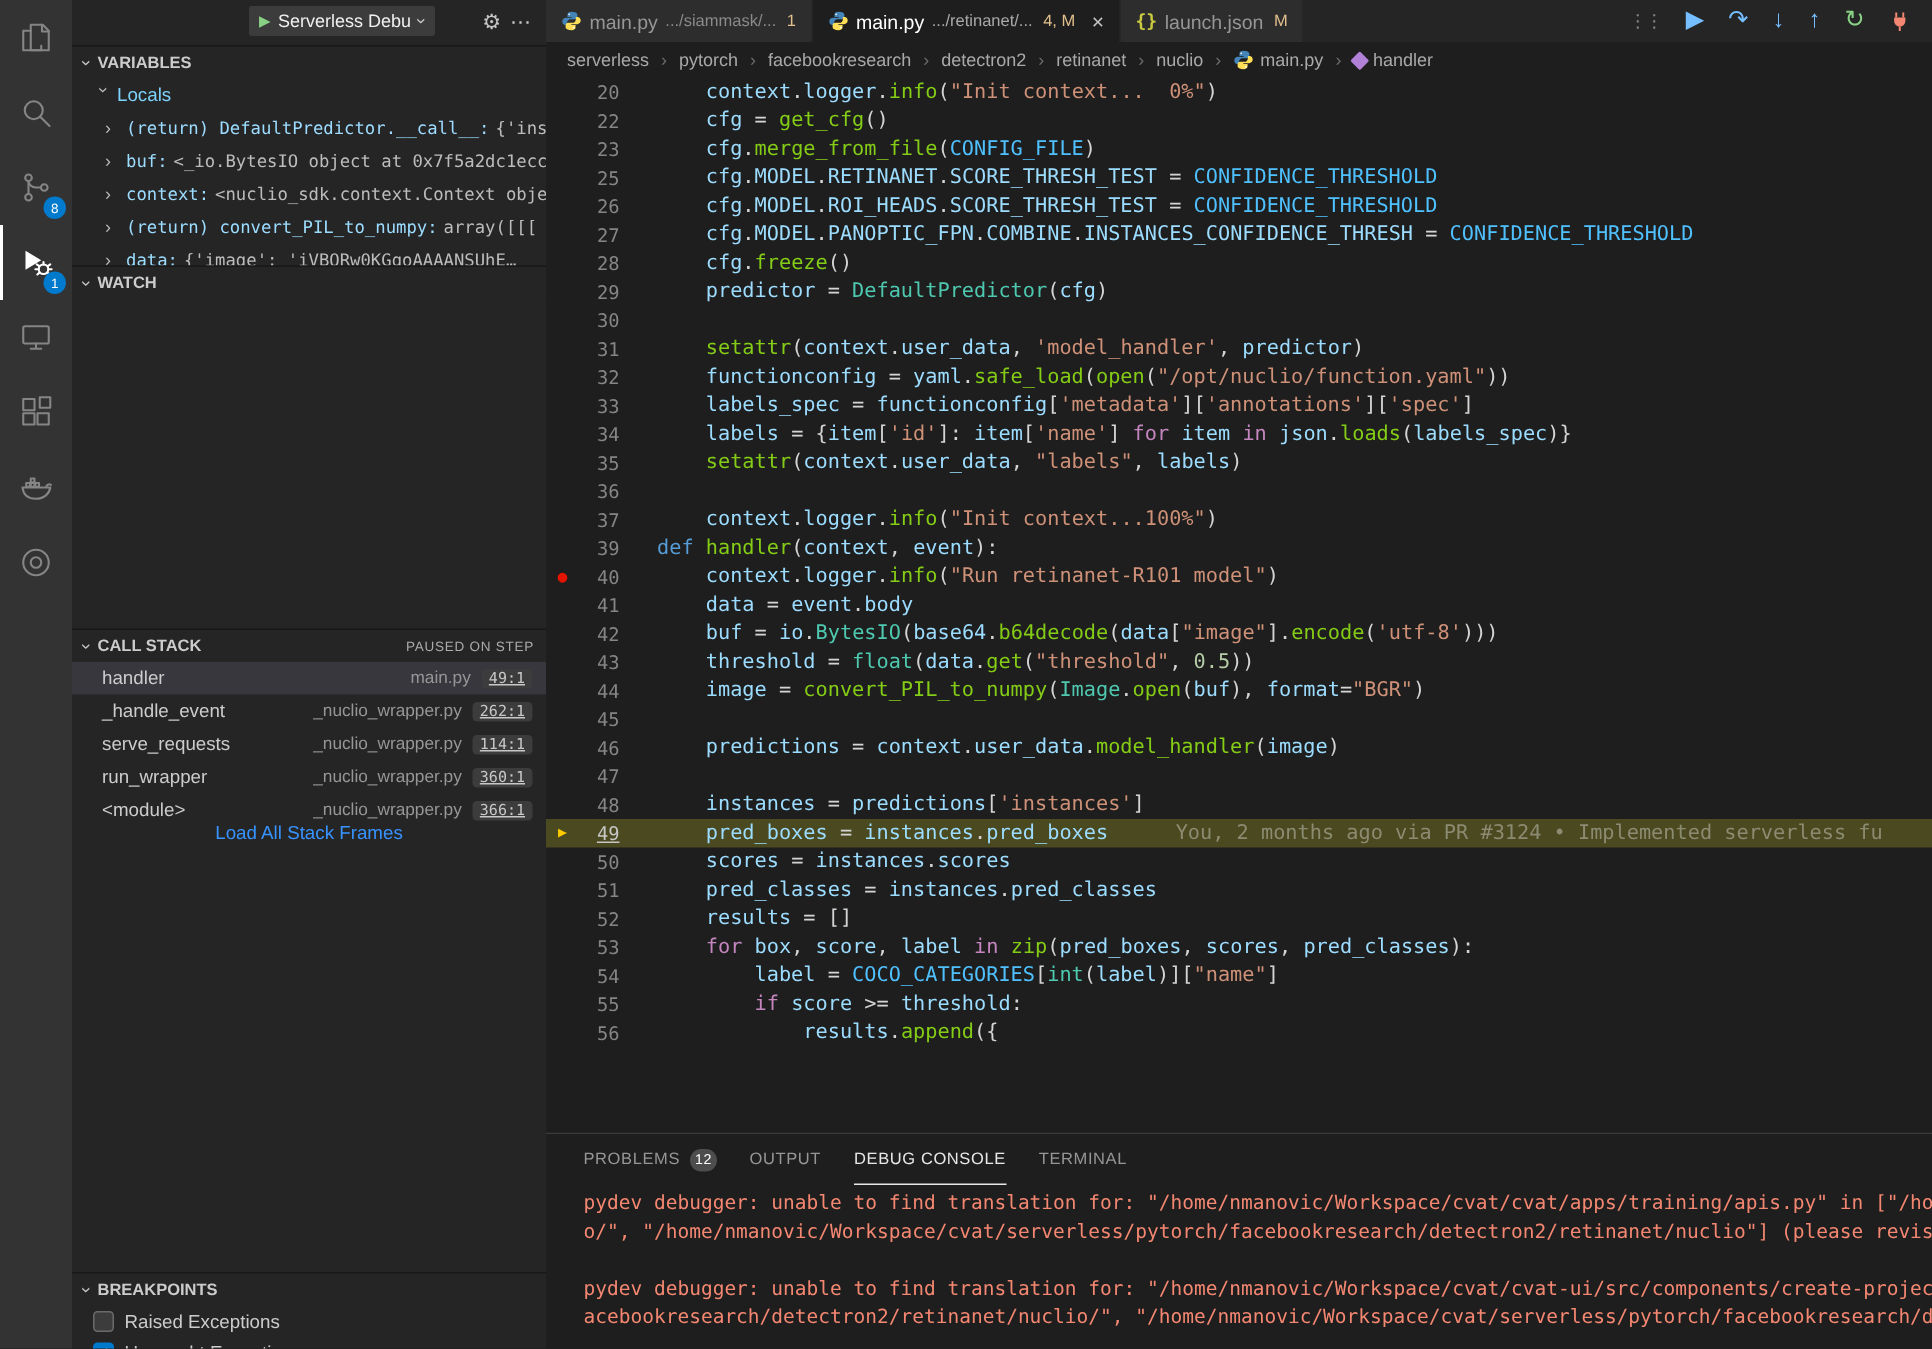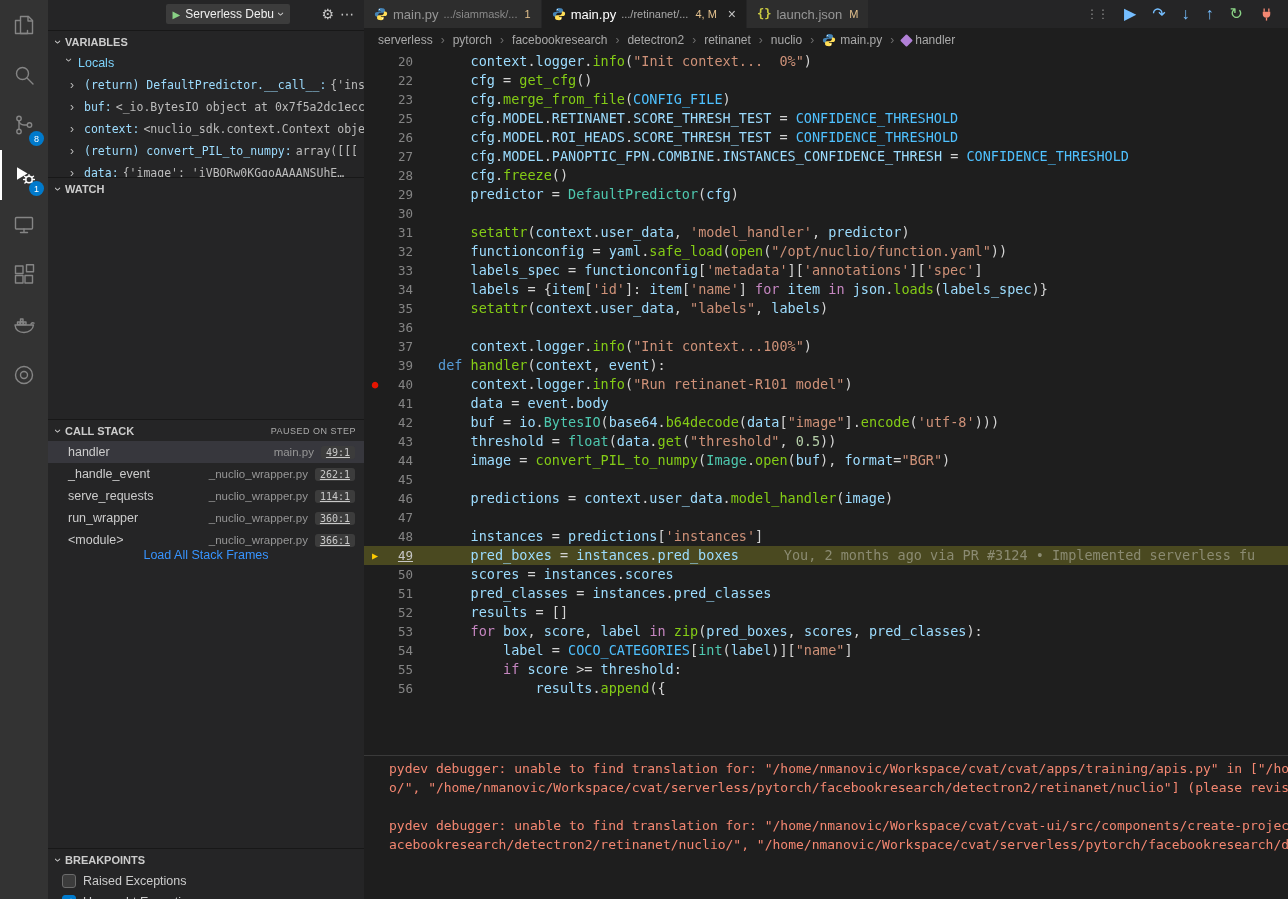--- a/index.html
+++ b/index.html
@@ -397,15 +397,30 @@
       <div class="code-line current"><span class="gmark cur">▶</span><span class="lnum">49</span><span class="ltext">    <span class="tk-v">pred_boxes</span><span class="tk-o"> = </span><span class="tk-v">instances</span><span class="tk-o">.</span><span class="tk-v">pred_boxes</span><span class="blame">You, 2 months ago via PR #3124 • Implemented serverless fu</span></span></div>
       <div class="code-line"><span class="gmark"></span><span class="lnum">50</span><span class="ltext">    <span class="tk-v">scores</span><span class="tk-o"> = </span><span class="tk-v">instances</span><span class="tk-o">.</span><span class="tk-v">scores</span></span></div>
       <div class="code-line"><span class="gmark"></span><span class="lnum">51</span><span class="ltext">    <span class="tk-v">pred_classes</span><span class="tk-o"> = </span><span class="tk-v">instances</span><span class="tk-o">.</span><span class="tk-v">pred_classes</span></span></div>
       <div class="code-line"><span class="gmark"></span><span class="lnum">52</span><span class="ltext">    <span class="tk-v">results</span><span class="tk-o"> = []</span></span></div>
       <div class="code-line"><span class="gmark"></span><span class="lnum">53</span><span class="ltext">    <span class="tk-ct">for</span><span class="tk-o"> </span><span class="tk-v">box</span><span class="tk-o">, </span><span class="tk-v">score</span><span class="tk-o">, </span><span class="tk-v">label</span><span class="tk-o"> </span><span class="tk-ct">in</span><span class="tk-o"> </span><span class="tk-f">zip</span><span class="tk-o">(</span><span class="tk-v">pred_boxes</span><span class="tk-o">, </span><span class="tk-v">scores</span><span class="tk-o">, </span><span class="tk-v">pred_classes</span><span class="tk-o">):</span></span></div>
       <div class="code-line"><span class="gmark"></span><span class="lnum">54</span><span class="ltext">        <span class="tk-v">label</span><span class="tk-o"> = </span><span class="tk-cn">COCO_CATEGORIES</span><span class="tk-o">[</span><span class="tk-c">int</span><span class="tk-o">(</span><span class="tk-v">label</span><span class="tk-o">)][</span><span class="tk-s">"name"</span><span class="tk-o">]</span></span></div>
       <div class="code-line"><span class="gmark"></span><span class="lnum">55</span><span class="ltext">        <span class="tk-ct">if</span><span class="tk-o"> </span><span class="tk-v">score</span><span class="tk-o"> &gt;= </span><span class="tk-v">threshold</span><span class="tk-o">:</span></span></div>
       <div class="code-line"><span class="gmark"></span><span class="lnum">56</span><span class="ltext">            <span class="tk-v">results</span><span class="tk-o">.</span><span class="tk-f">append</span><span class="tk-o">({</span></span></div>
     </div>
   <div class="panel">
+    <div class="panel-tabs" id="ptabs">
+        <div class="ptab">
+          <span>PROBLEMS</span>
+          <span class="pbadge">12</span>
+        </div>
+        <div class="ptab">
+          <span>OUTPUT</span>
+        </div>
+        <div class="ptab active">
+          <span>DEBUG CONSOLE</span>
+        </div>
+        <div class="ptab">
+          <span>TERMINAL</span>
+        </div>
+      </div>
     <div class="console" id="console"><div class="cline">pydev debugger: unable to find translation for: "/home/nmanovic/Workspace/cvat/cvat/apps/training/apis.py" in ["/home/nmanovic/W</div><div class="cline">o/", "/home/nmanovic/Workspace/cvat/serverless/pytorch/facebookresearch/detectron2/retinanet/nuclio"] (please revise your path m</div><div class="cline"> </div><div class="cline">pydev debugger: unable to find translation for: "/home/nmanovic/Workspace/cvat/cvat-ui/src/components/create-project-page/create</div><div class="cline">acebookresearch/detectron2/retinanet/nuclio/", "/home/nmanovic/Workspace/cvat/serverless/pytorch/facebookresearch/detectron2/ret</div></div>
   </div>
 </div>
 
 </body></html>

